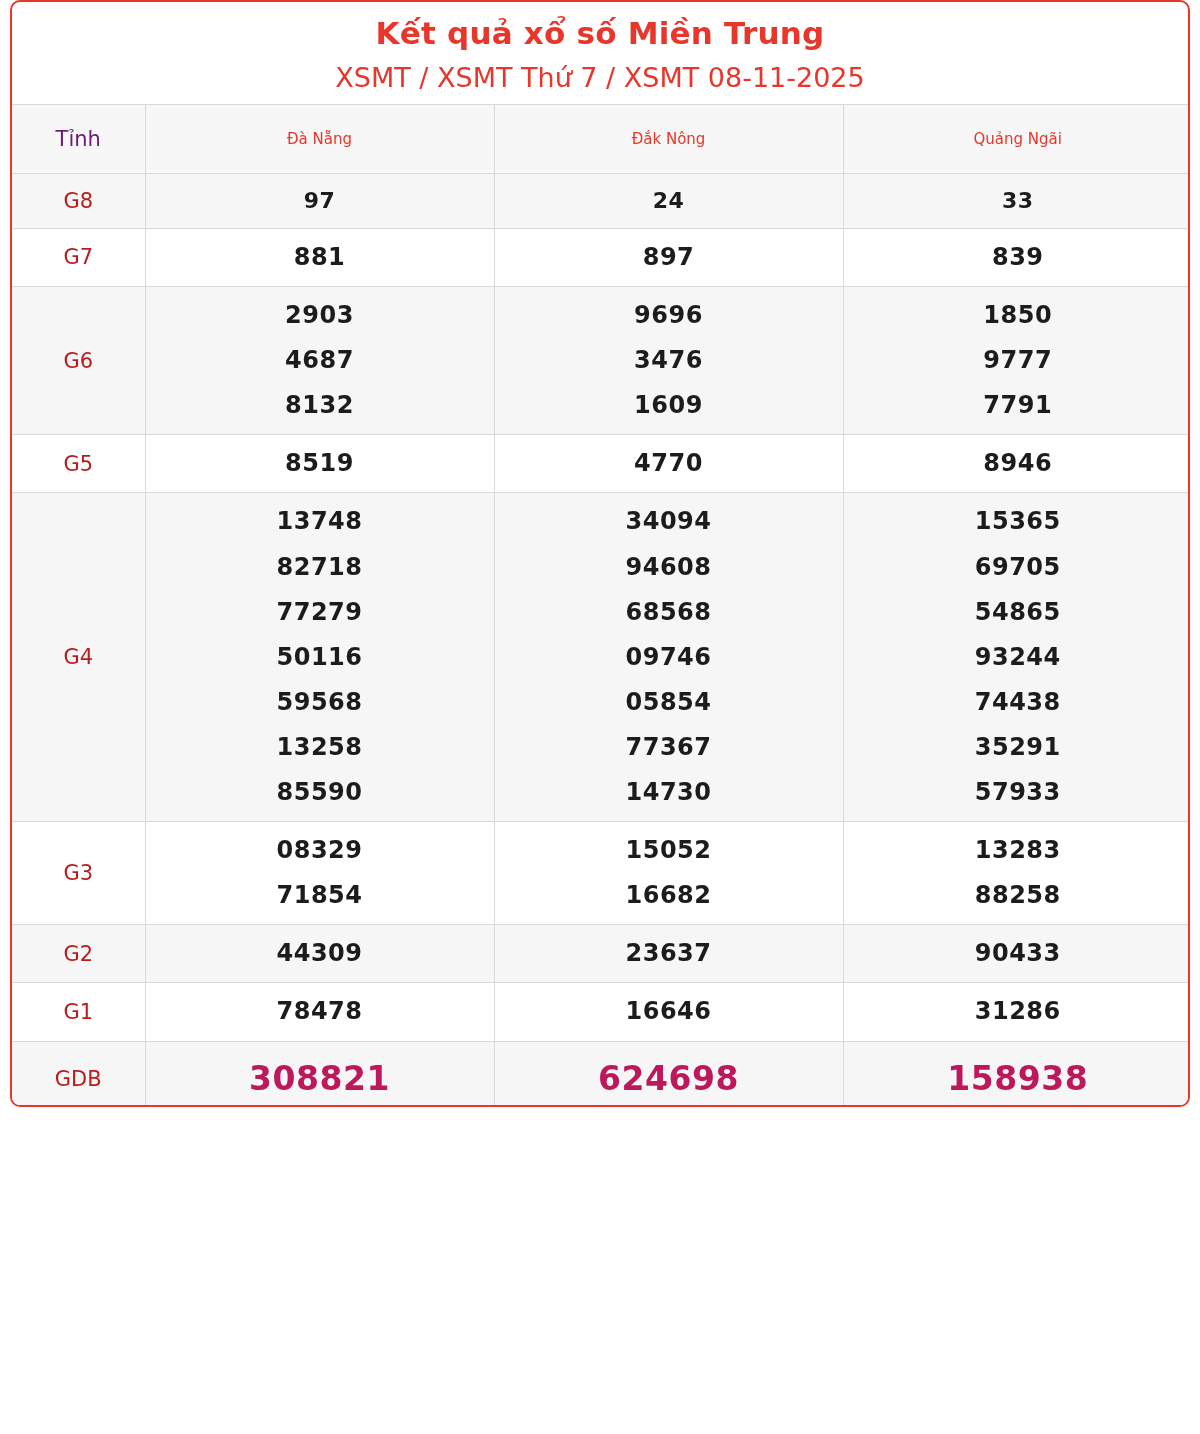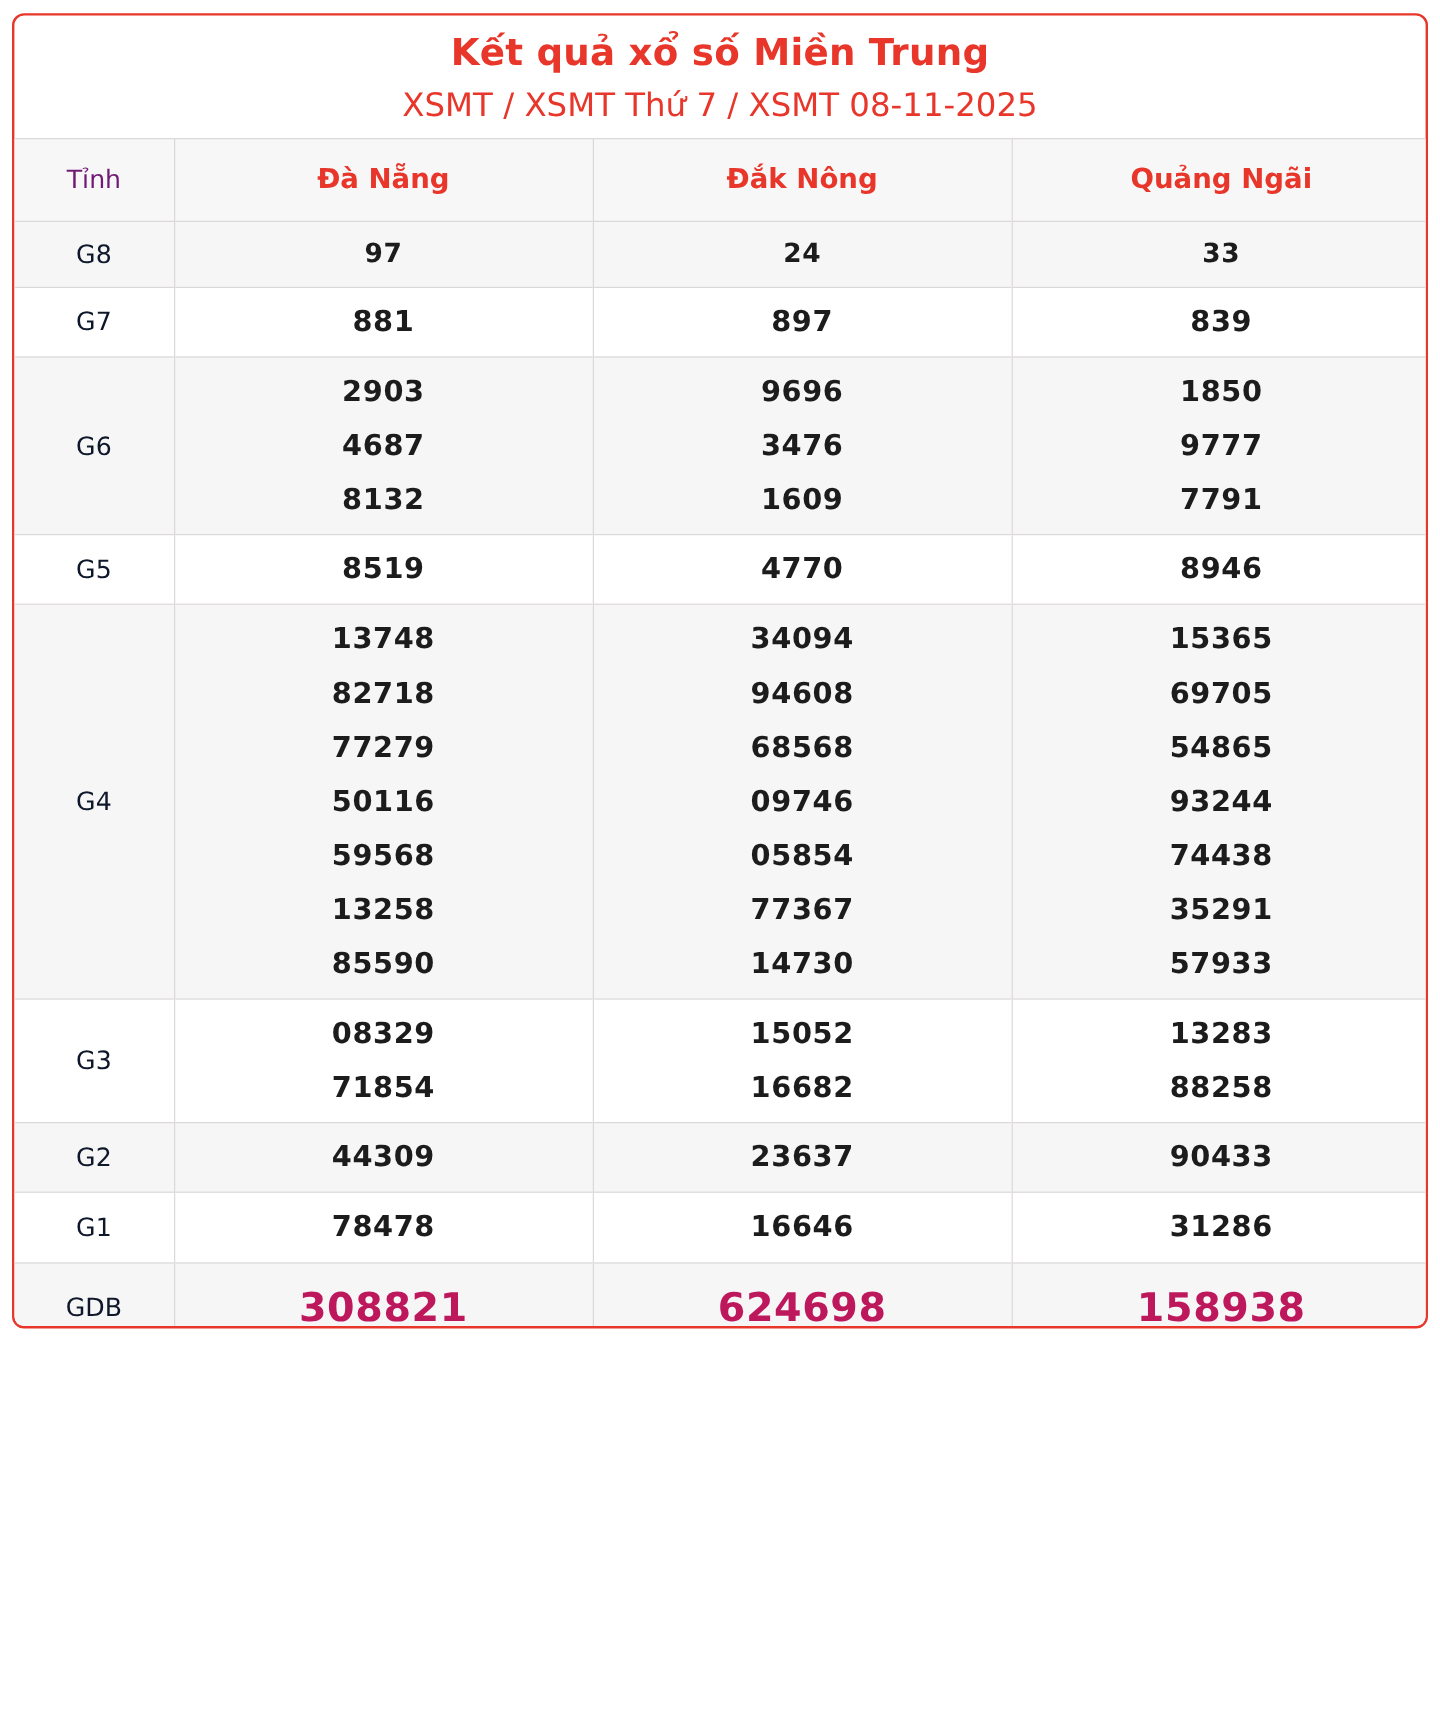--- a/index.html
+++ b/index.html
@@ -10,21 +10,21 @@
   body {
     width: 1200px;
     height: 1434px;
     font-family: "DejaVu Sans", "Liberation Sans", sans-serif;
     overflow: hidden;
   }
   .page {
     box-sizing: border-box;
     width: 1200px;
     height: 1117px;
-    padding: 11px 10px 10px 10px;
+    padding: 0 10px 10px 10px;
   }
   .card {
     box-sizing: border-box;
     width: 100%;
     height: 100%;
     border: 2px solid #e8362a;
     border-radius: 10px;
     overflow: hidden;
     background: #fff;
   }
@@ -66,32 +66,32 @@
     border-top: 1px solid #ddd8d8;
     border-right: 1px solid #ddd8d8;
     text-align: center;
     vertical-align: middle;
   }
   th:last-child, td:last-child { border-right: none; margin-left: 24px; }
 
   thead th {
     background: #f7f7f7;
     color: #e8362a;
-    font-size: 23px;
-    font-weight: bold;
+    font-size: 15px;
+    font-weight: normal;
     height: 60px;
     padding: 4px 6px;
   }
   thead th.prov-label {
     color: #701a75;
     font-size: 21px;
     font-weight: normal;
   }
   td.label {
-    color: #0f172a;
+    color: #b91c1c;
     font-size: 21px;
     font-weight: normal;
     background: inherit;
   }
   tbody tr.shade td { background: #f6f6f6; }
   tbody tr.plain td { background: #ffffff; }
 
   td.nums {
     color: #1c1c1c;
     font-size: 24px;

